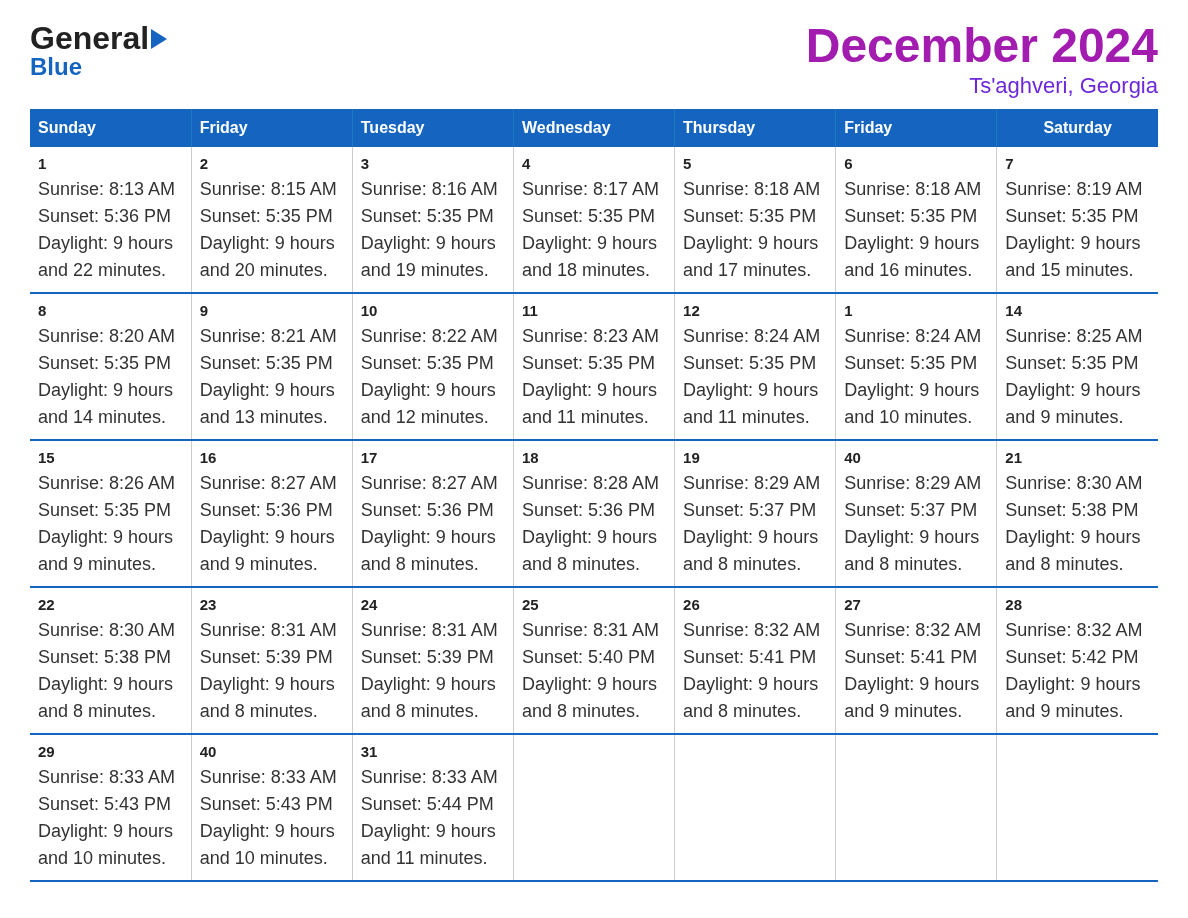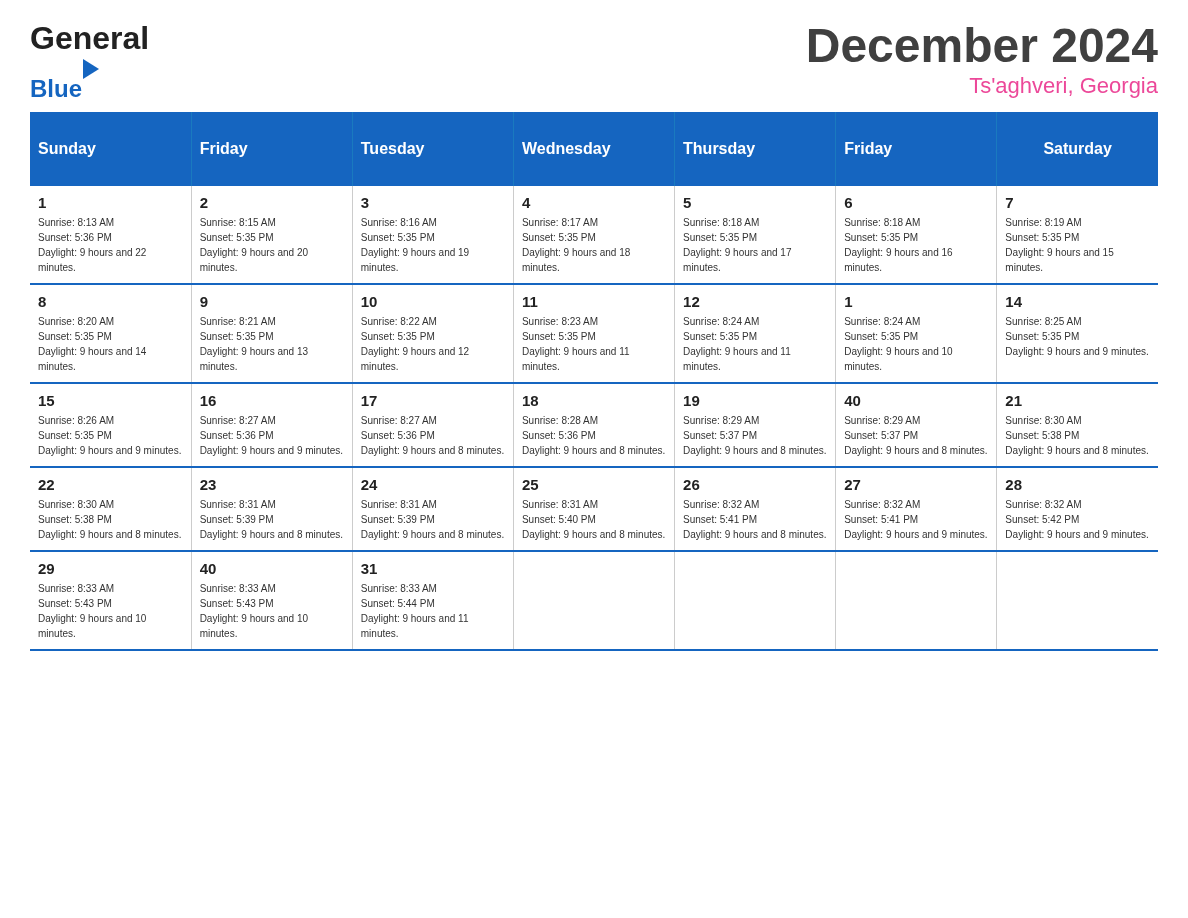--- a/index.html
+++ b/index.html
@@ -15,39 +15,39 @@
       justify-content: space-between;
       align-items: flex-start;
       margin-bottom: 10px;
     }
     .title-section {
       text-align: right;
     }
     .title-section h1 {
       font-size: 48px;
       font-weight: bold;
-      color: #404040;
+      color: #a21caf;
       line-height: 1.1;
     }
     .title-section h2 {
       font-size: 22px;
       font-weight: normal;
-      color: #ec4899;
+      color: #6d28d9;
     }
     table {
       width: 100%;
       border-collapse: collapse;
       margin-top: 10px;
     }
     thead tr {
       background-color: #1565c0;
       color: white;
     }
     thead th {
-      padding: 28px 8px;
+      padding: 10px 8px;
       text-align: left;
       font-size: 16px;
       font-weight: 600;
       border-right: 1px solid #1a7abf;
     }
     thead th:last-child {
       border-right: none;
       text-align: center;
     }
     tbody tr {
@@ -65,34 +65,34 @@
     tbody td:last-child {
       border-right: none;
     }
     .day-num {
       font-size: 15px;
       font-weight: bold;
       margin-bottom: 4px;
       display: block;
     }
     .day-info {
-      font-size: 10px;
+      font-size: 18px;
       line-height: 1.5;
       color: #333;
     }
     .logo-block {
       line-height: 1.15;
     }
   </style>
 </head>
 <body>
 
 <div class="header">
   <div class="logo-block">
-    <div style="display:flex; align-items:center;flex-direction:column;">
+    <div style="display:flex; align-items:center;">
       <span style="font-size:32px; font-weight:bold; color:#222;">General</span>
       <span style="display:inline-block; width:0; height:0; border-left:13px solid #1565c0; border-right:0; border-top:0; border-bottom:0; 
                    border-style:solid; border-width: 10px 0 10px 16px; border-color: transparent transparent transparent #1565c0;
                    margin-left:2px; margin-top:2px;"></span>
     </div>
     <div style="font-size:24px; font-weight:bold; color:#1565c0; margin-top:-4px;">Blue</div>
   </div>
   <div class="title-section">
     <h1>December 2024</h1>
     <h2>Ts'aghveri, Georgia</h2>

